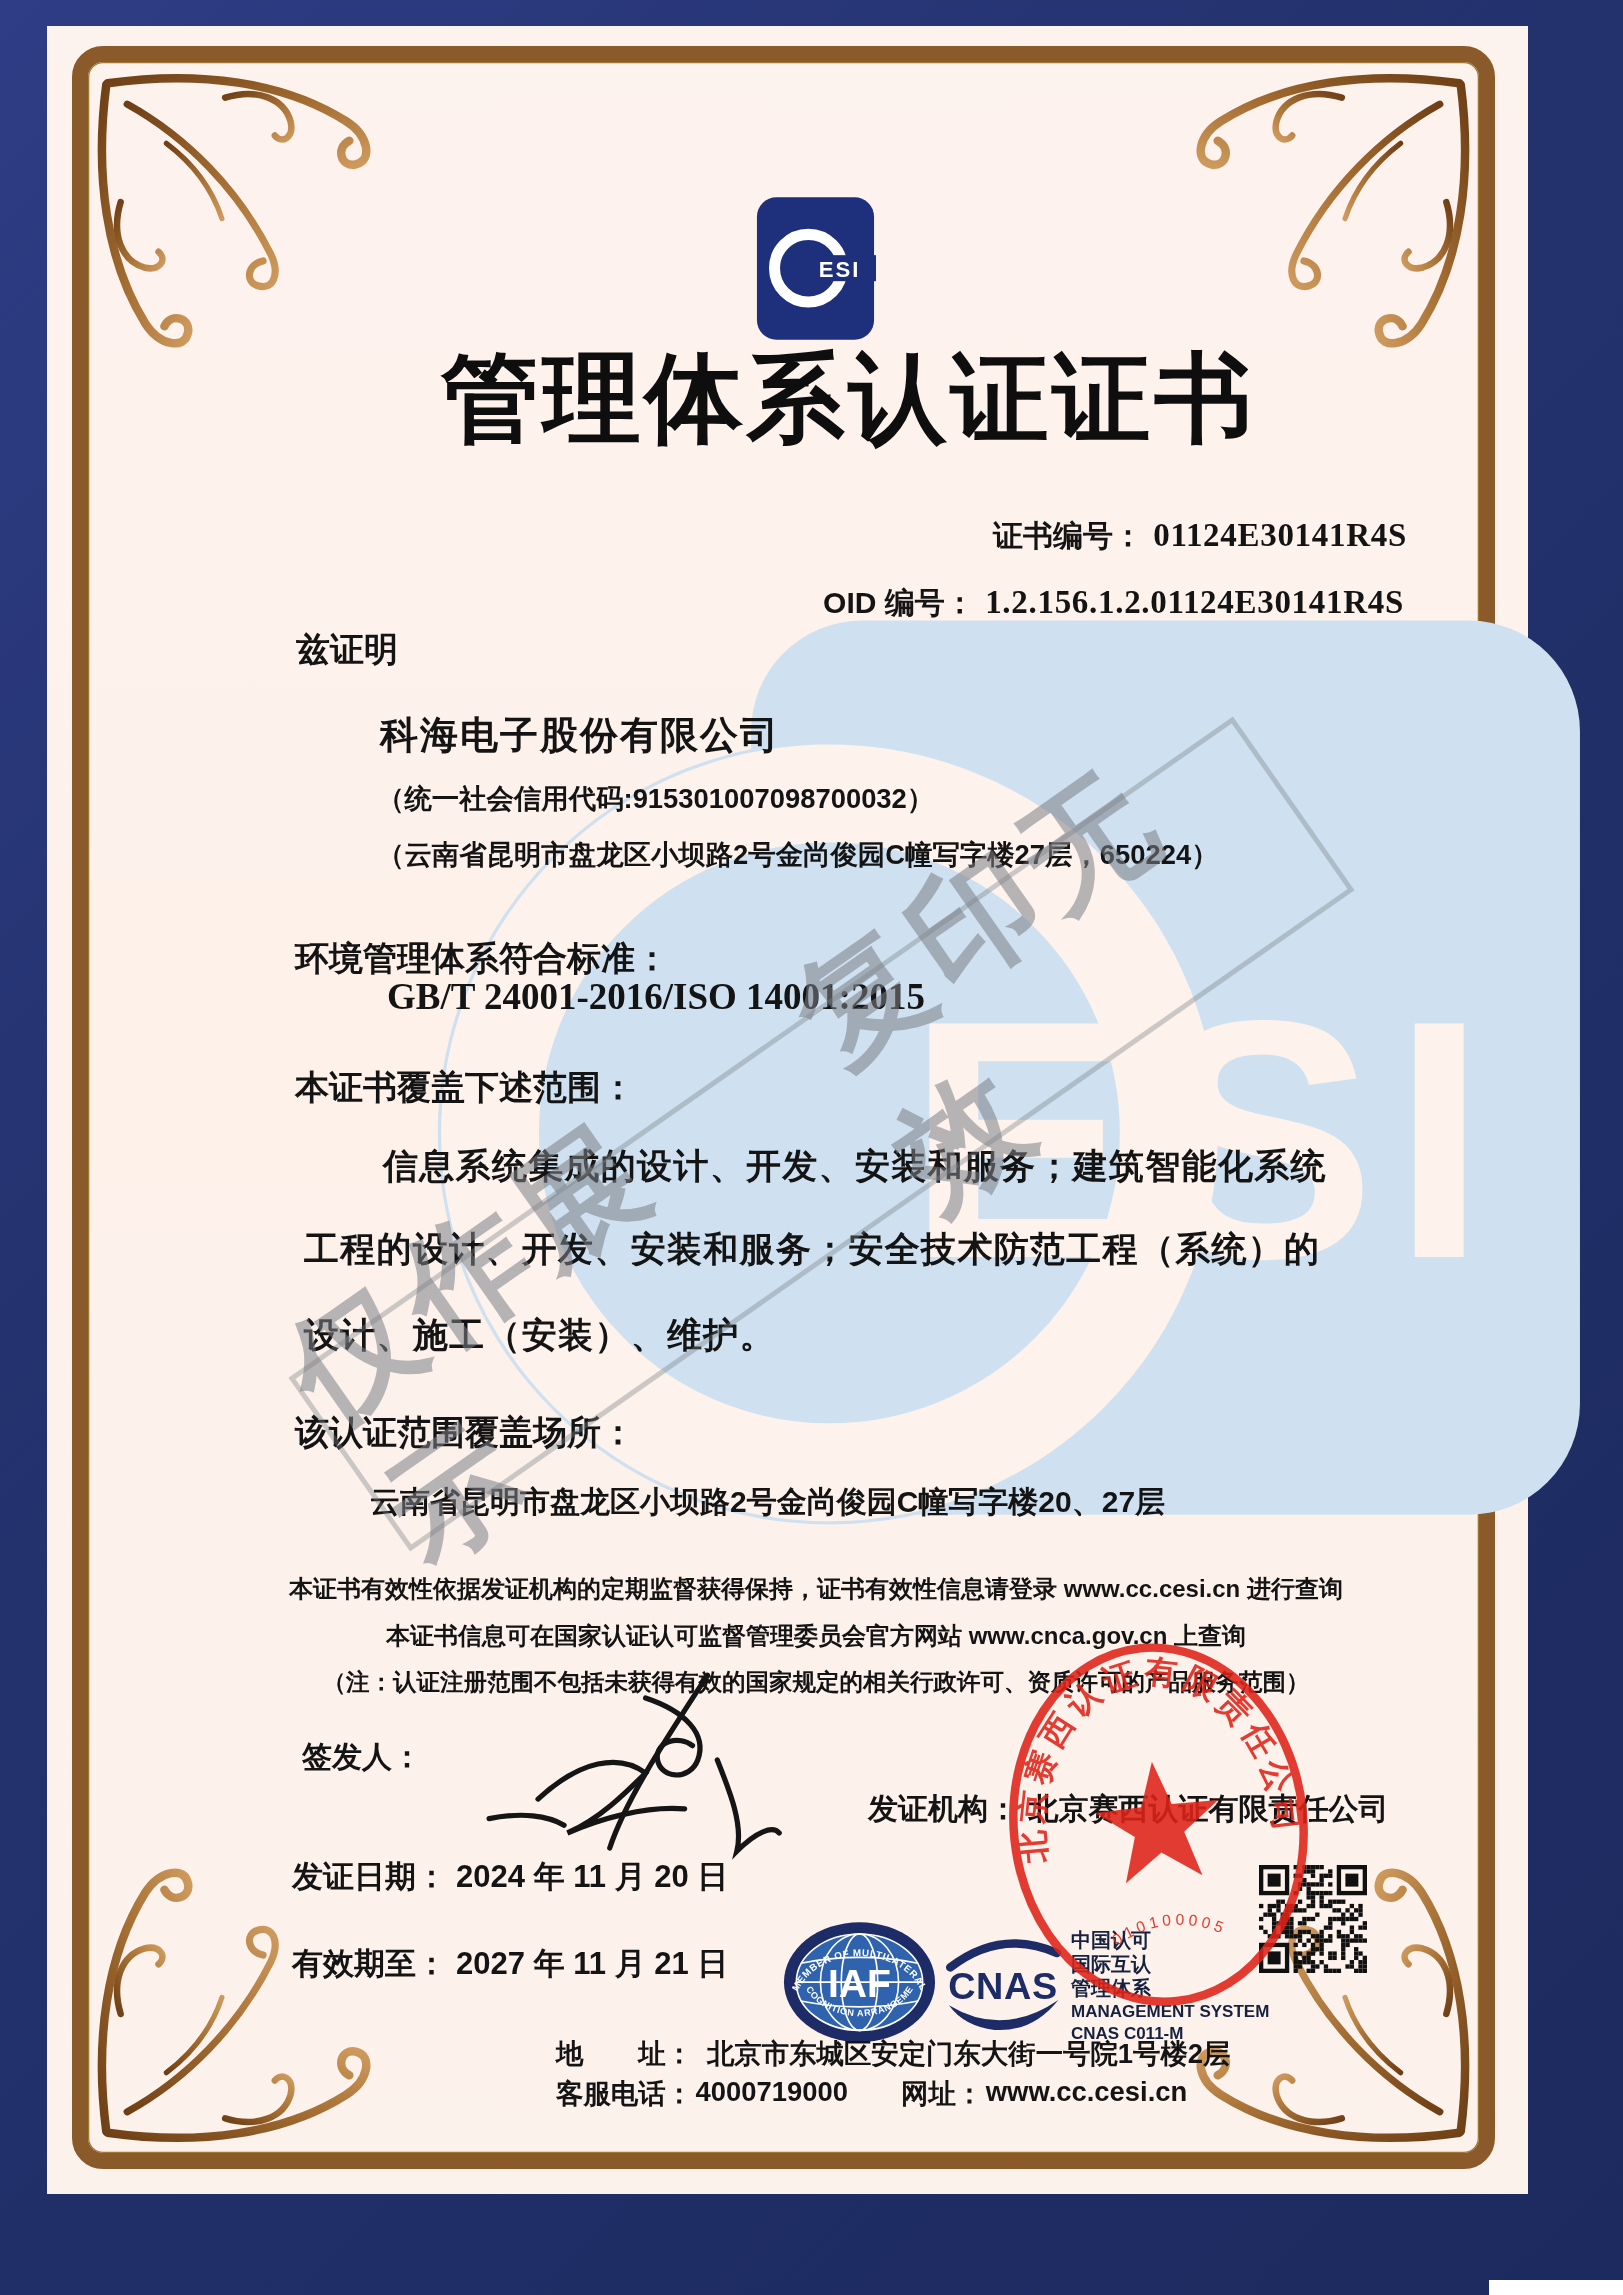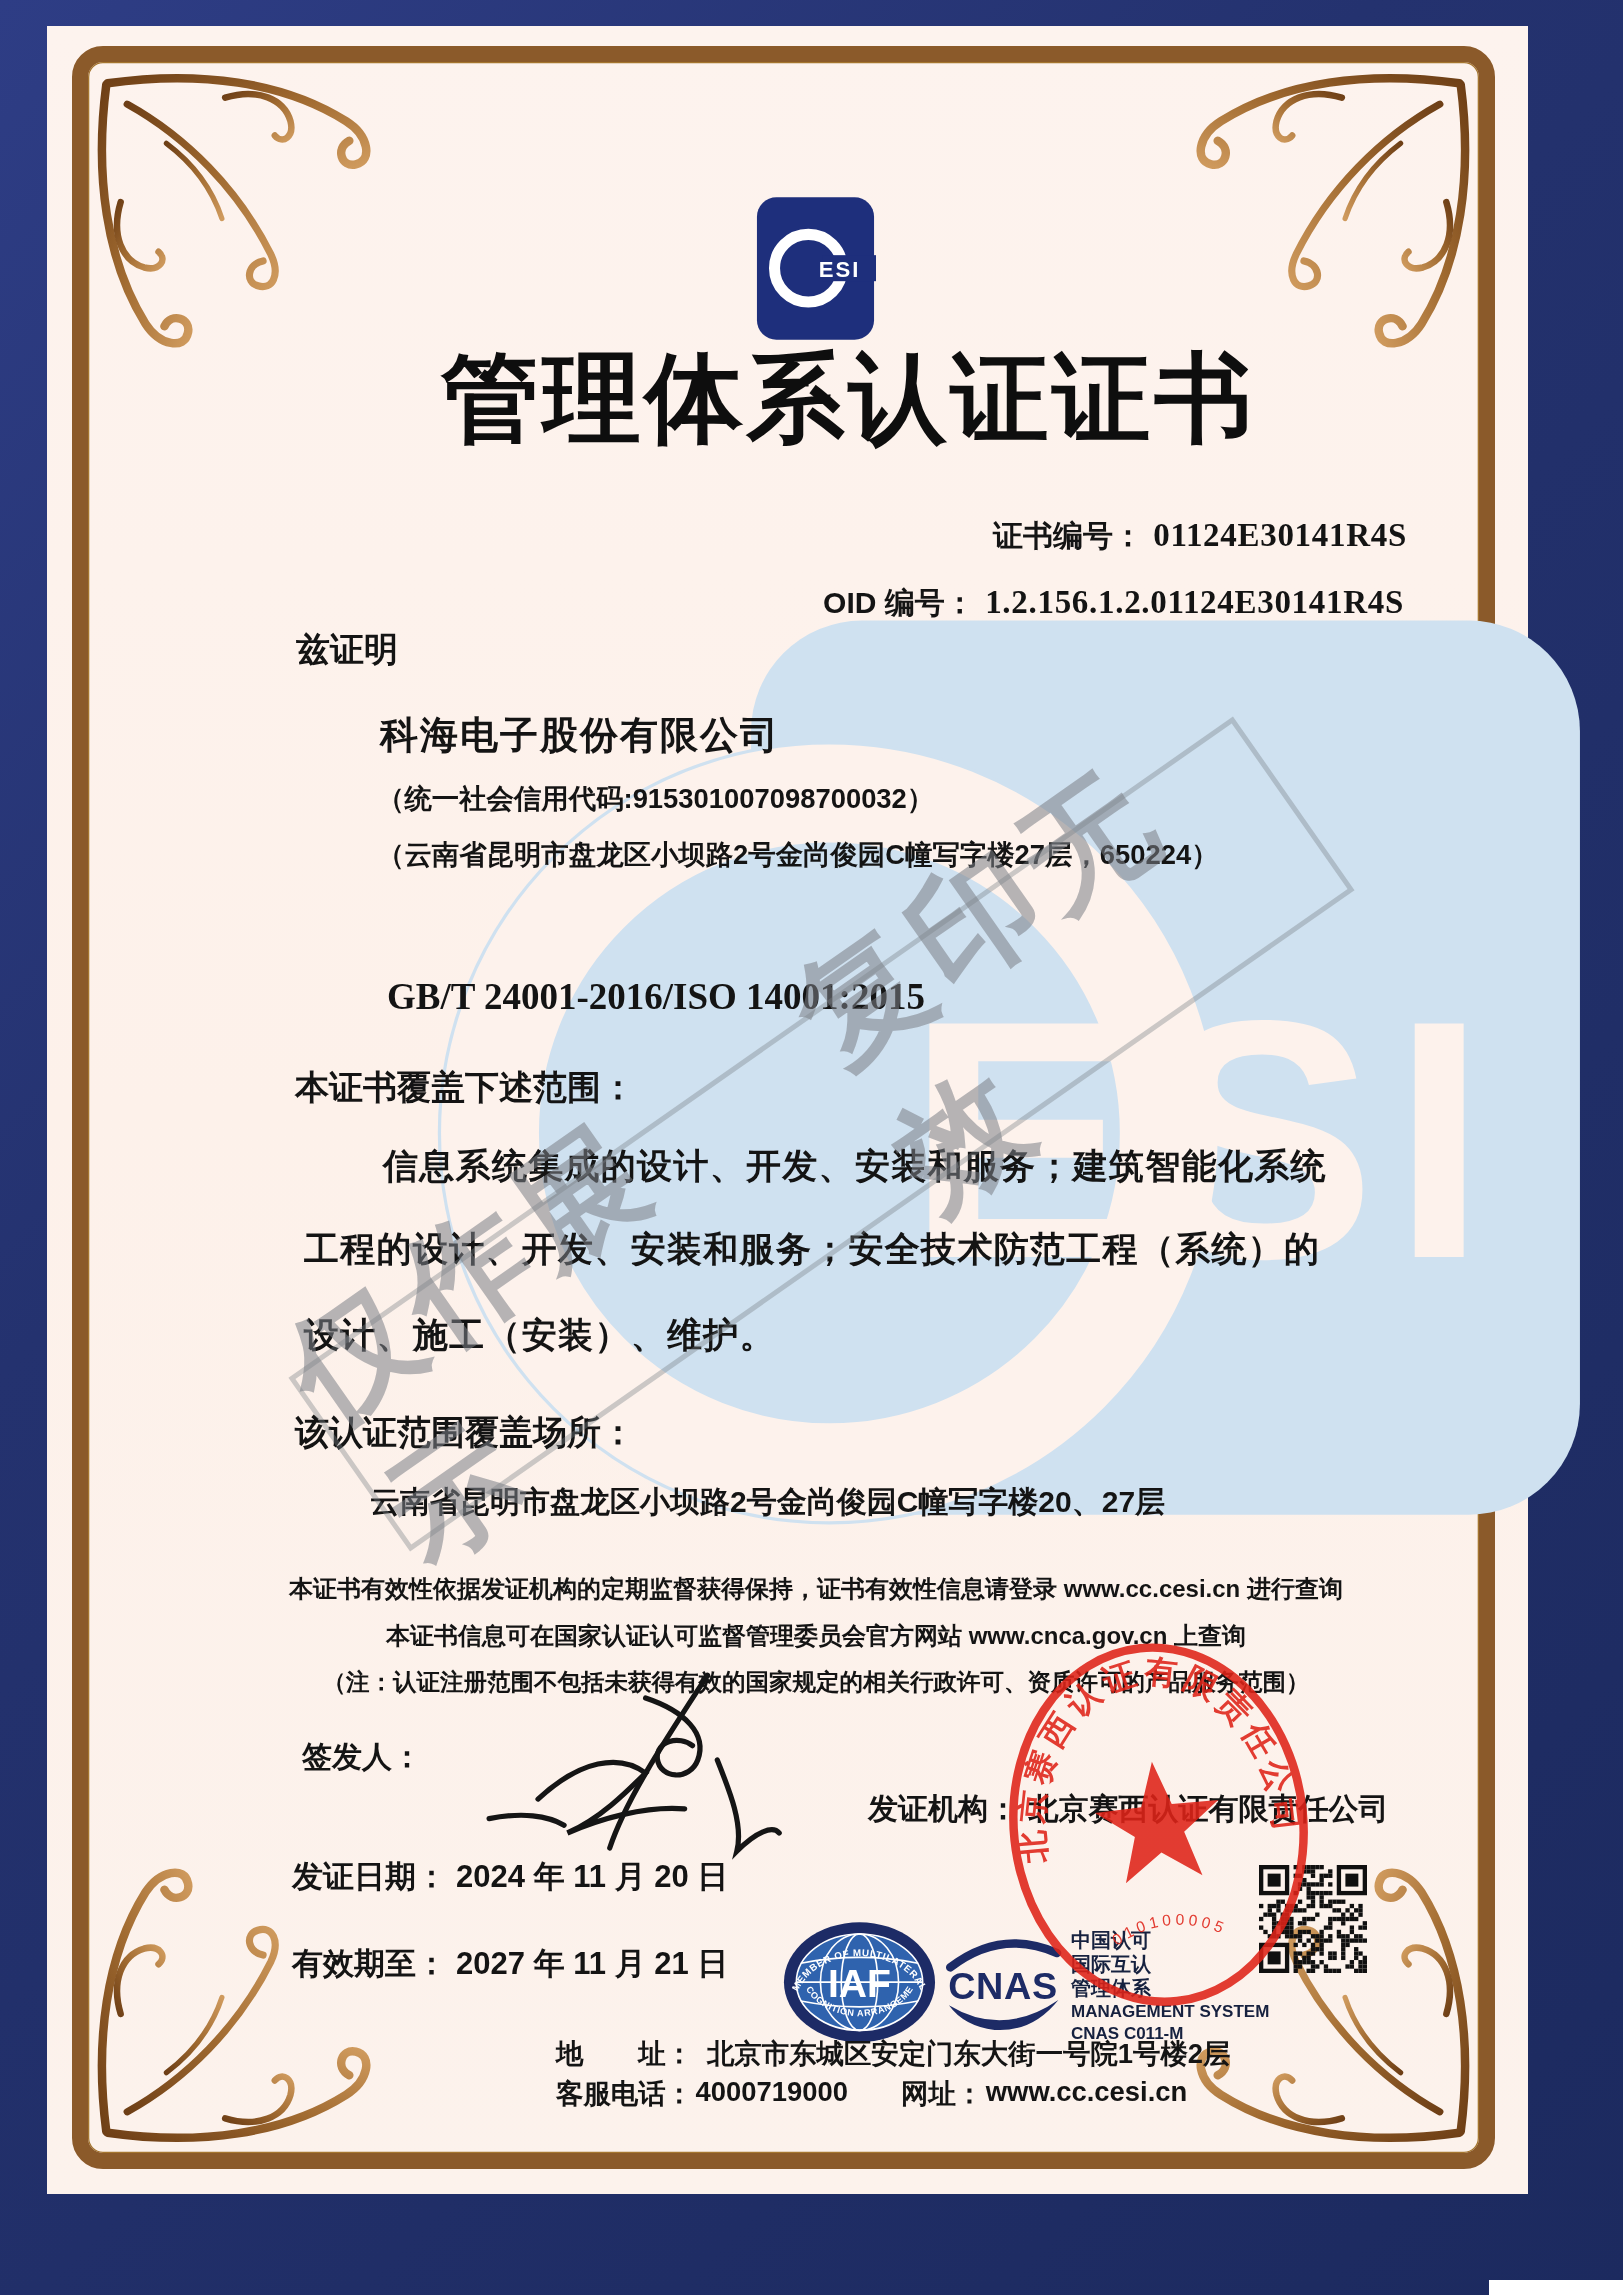--- a/index.html
+++ b/index.html
@@ -114,20 +114,21 @@
   <div class="abs z3 num-row" style="right:220px;top:583px;">
     <span class="num-label">OID 编号：</span>
     <span class="num-val">1.2.156.1.2.01124E30141R4S</span>
   </div>
 
   <div class="abs z3" style="left:296px;top:627px;font-size:34px;font-weight:700;">兹证明</div>
   <div class="abs z3" style="left:380px;top:710px;font-size:38px;font-weight:700;letter-spacing:2px;">科海电子股份有限公司</div>
   <div class="abs z3 t42" style="left:377px;top:781px;font-weight:700;">（统一社会信用代码:915301007098700032）</div>
   <div class="abs z3 t42" style="left:377px;top:837px;font-weight:700;">（云南省昆明市盘龙区小坝路2号金尚俊园C幢写字楼27层，650224）</div>
 
+  <div class="abs z3 lbl" style="left:295px;top:936px;">环境管理体系符合标准：</div>
   <div class="abs z3" style="left:387px;top:975px;font-family:'Liberation Serif',serif;font-weight:700;font-size:37px;">GB/T 24001-2016/ISO 14001:2015</div>
 
   <div class="abs z3 lbl" style="left:295px;top:1065px;">本证书覆盖下述范围：</div>
   <div class="abs z3 scope" style="left:383px;top:1143px;">信息系统集成的设计、开发、安装和服务；建筑智能化系统</div>
   <div class="abs z3 scope" style="left:304px;top:1226px;">工程的设计、开发、安装和服务；安全技术防范工程（系统）的</div>
   <div class="abs z3 scope" style="left:304px;top:1312px;">设计、施工（安装）、维护。</div>
 
   <div class="abs z3 lbl" style="left:295px;top:1410px;text-align:right;">该认证范围覆盖场所：</div>
   <div class="abs z3" style="left:370px;top:1482px;font-size:30px;font-weight:700;">云南省昆明市盘龙区小坝路2号金尚俊园C幢写字楼20、27层</div>
 

